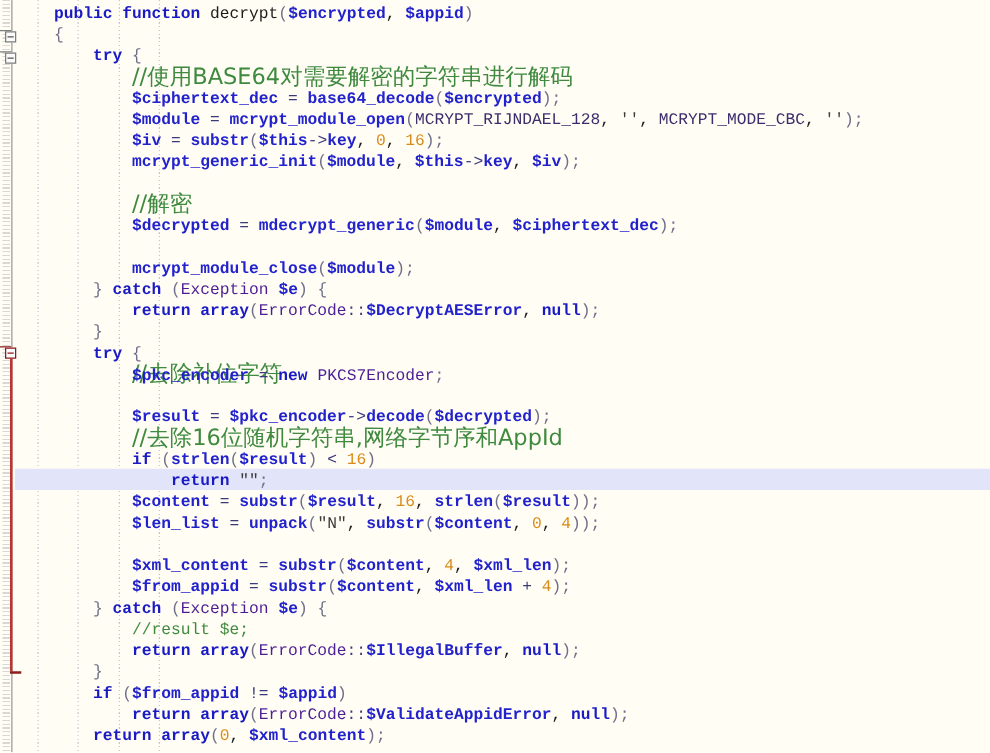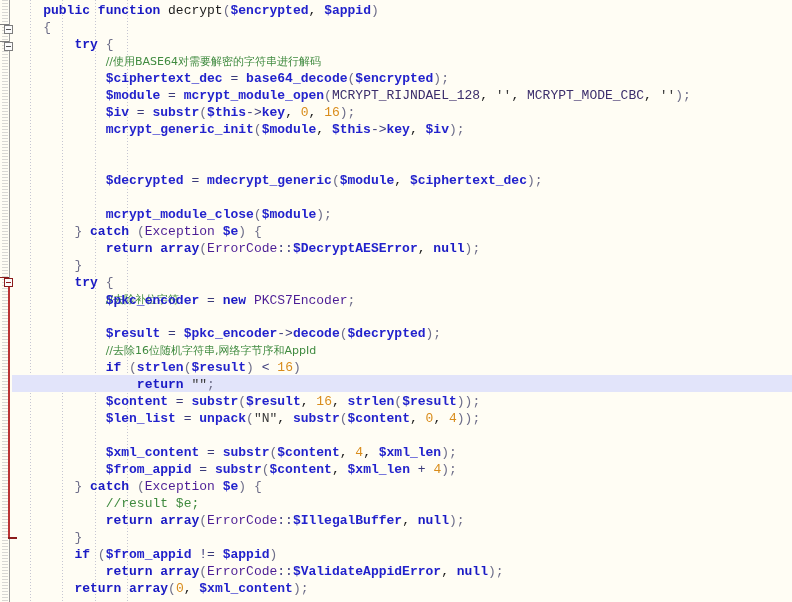--- a/index.html
+++ b/index.html
@@ -136,21 +136,21 @@
   .var     { color: #2222cc; font-weight: bold; }   
   .fn      { color: #2323cd; font-weight: bold; }   
   .cmt     { color: #3f8a3f; }                      
   .num     { color: #d98c1b; }                      
   .str     { color: #3a3a3a; }                      
   .const   { color: #3b2d6b; text-align: center; }                      
   .cls     { color: #4c1d95; }                      
   .punc    { color: #6f6f8a; }                      
   .op      { color: #3a3a7a; }                      
   .plain   { color: #1c1c1c; }
-  .cn      { font-family: "DejaVu Sans", sans-serif; font-size: 11px; }
+  .cn      { font-family: "DejaVu Sans", sans-serif; font-size: 18px; }
 </style>
 </head>
 <body>
 
 <div id="editor">
 
   <div id="indent-guides">
       <div class="indent-guide" style="left: 30px;"></div>
       <div class="indent-guide" style="left: 62px;"></div>
       <div class="indent-guide" style="left: 95px;"></div>
@@ -162,20 +162,21 @@
   <div class="code-surface" id="code-surface">
       <div class="line" style="top: 2px; left: 12px;"><span class="txt plain">    </span><span class="txt kw">public</span><span class="txt plain"> </span><span class="txt kw">function</span><span class="txt plain"> decrypt</span><span class="txt punc">(</span><span class="txt var">$encrypted</span><span class="txt plain">, </span><span class="txt var">$appid</span><span class="txt punc">)</span></div>
       <div class="line" style="top: 19px; left: 12px;"><span class="txt plain">    </span><span class="txt punc">{</span></div>
       <div class="line" style="top: 36px; left: 12px;"><span class="txt plain">        </span><span class="txt kw">try</span><span class="txt plain"> </span><span class="txt punc">{</span></div>
       <div class="line" style="top: 53px; left: 12px;"><span class="txt plain">            </span><span class="txt cmt cn">//使用BASE64对需要解密的字符串进行解码</span></div>
       <div class="line" style="top: 70px; left: 12px;"><span class="txt plain">            </span><span class="txt var">$ciphertext_dec</span><span class="txt plain"> </span><span class="txt op">=</span><span class="txt plain"> </span><span class="txt fn">base64_decode</span><span class="txt punc">(</span><span class="txt var">$encrypted</span><span class="txt punc">)</span><span class="txt punc">;</span></div>
       <div class="line" style="top: 87px; left: 12px;"><span class="txt plain">            </span><span class="txt var">$module</span><span class="txt plain"> </span><span class="txt op">=</span><span class="txt plain"> </span><span class="txt fn">mcrypt_module_open</span><span class="txt punc">(</span><span class="txt const">MCRYPT_RIJNDAEL_128</span><span class="txt plain">, </span><span class="txt str">''</span><span class="txt plain">, </span><span class="txt const">MCRYPT_MODE_CBC</span><span class="txt plain">, </span><span class="txt str">''</span><span class="txt punc">)</span><span class="txt punc">;</span></div>
       <div class="line" style="top: 104px; left: 12px;"><span class="txt plain">            </span><span class="txt var">$iv</span><span class="txt plain"> </span><span class="txt op">=</span><span class="txt plain"> </span><span class="txt fn">substr</span><span class="txt punc">(</span><span class="txt var">$this</span><span class="txt op">-&gt;</span><span class="txt var">key</span><span class="txt plain">, </span><span class="txt num">0</span><span class="txt plain">, </span><span class="txt num">16</span><span class="txt punc">)</span><span class="txt punc">;</span></div>
       <div class="line" style="top: 121px; left: 12px;"><span class="txt plain">            </span><span class="txt fn">mcrypt_generic_init</span><span class="txt punc">(</span><span class="txt var">$module</span><span class="txt plain">, </span><span class="txt var">$this</span><span class="txt op">-&gt;</span><span class="txt var">key</span><span class="txt plain">, </span><span class="txt var">$iv</span><span class="txt punc">)</span><span class="txt punc">;</span></div>
       <div class="line" style="top: 138px; left: 12px;"><span class="txt plain"></span></div>
+      <div class="line" style="top: 155px; left: 12px;"><span class="txt plain">            </span><span class="txt cmt cn">//解密</span></div>
       <div class="line" style="top: 172px; left: 12px;"><span class="txt plain">            </span><span class="txt var">$decrypted</span><span class="txt plain"> </span><span class="txt op">=</span><span class="txt plain"> </span><span class="txt fn">mdecrypt_generic</span><span class="txt punc">(</span><span class="txt var">$module</span><span class="txt plain">, </span><span class="txt var">$ciphertext_dec</span><span class="txt punc">)</span><span class="txt punc">;</span></div>
       <div class="line" style="top: 206px; left: 12px;"><span class="txt plain">            </span><span class="txt fn">mcrypt_module_close</span><span class="txt punc">(</span><span class="txt var">$module</span><span class="txt punc">)</span><span class="txt punc">;</span></div>
       <div class="line" style="top: 223px; left: 12px;"><span class="txt plain">        </span><span class="txt punc">}</span><span class="txt plain"> </span><span class="txt kw">catch</span><span class="txt plain"> </span><span class="txt punc">(</span><span class="txt cls">Exception</span><span class="txt plain"> </span><span class="txt var">$e</span><span class="txt punc">)</span><span class="txt plain"> </span><span class="txt punc">{</span></div>
       <div class="line" style="top: 240px; left: 12px;"><span class="txt plain">            </span><span class="txt kw">return</span><span class="txt plain"> </span><span class="txt kw">array</span><span class="txt punc">(</span><span class="txt cls">ErrorCode</span><span class="txt op">::</span><span class="txt var">$DecryptAESError</span><span class="txt plain">, </span><span class="txt kw">null</span><span class="txt punc">)</span><span class="txt punc">;</span></div>
       <div class="line" style="top: 257px; left: 12px;"><span class="txt plain">        </span><span class="txt punc">}</span></div>
       <div class="line" style="top: 274px; left: 12px;"><span class="txt plain">        </span><span class="txt kw">try</span><span class="txt plain"> </span><span class="txt punc">{</span></div>
       <div class="line" style="top: 291px; left: 12px;"><span class="txt plain">            </span><span class="txt cmt cn">//去除补位字符</span></div>
       <div class="line" style="top: 292px; left: 12px; text-align: right;"><span class="txt plain">            </span><span class="txt var">$pkc_encoder</span><span class="txt plain"> </span><span class="txt op">=</span><span class="txt plain"> </span><span class="txt kw">new</span><span class="txt plain"> </span><span class="txt cls">PKCS7Encoder</span><span class="txt punc">;</span></div>
       <div class="line" style="top: 325px; left: 12px;"><span class="txt plain">            </span><span class="txt var">$result</span><span class="txt plain"> </span><span class="txt op">=</span><span class="txt plain"> </span><span class="txt var">$pkc_encoder</span><span class="txt op">-&gt;</span><span class="txt fn">decode</span><span class="txt punc">(</span><span class="txt var">$decrypted</span><span class="txt punc">)</span><span class="txt punc">;</span></div>
       <div class="line" style="top: 342px; left: 12px;"><span class="txt plain">            </span><span class="txt cmt cn">//去除16位随机字符串,网络字节序和AppId</span></div>

